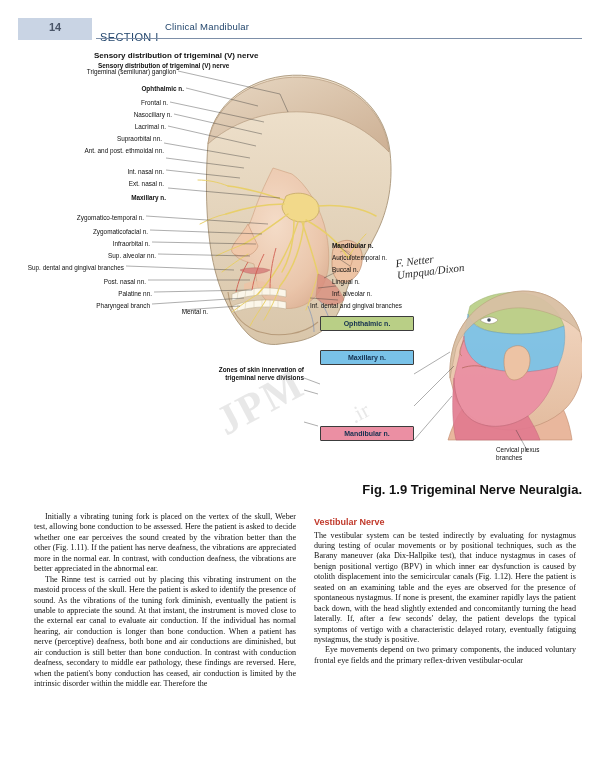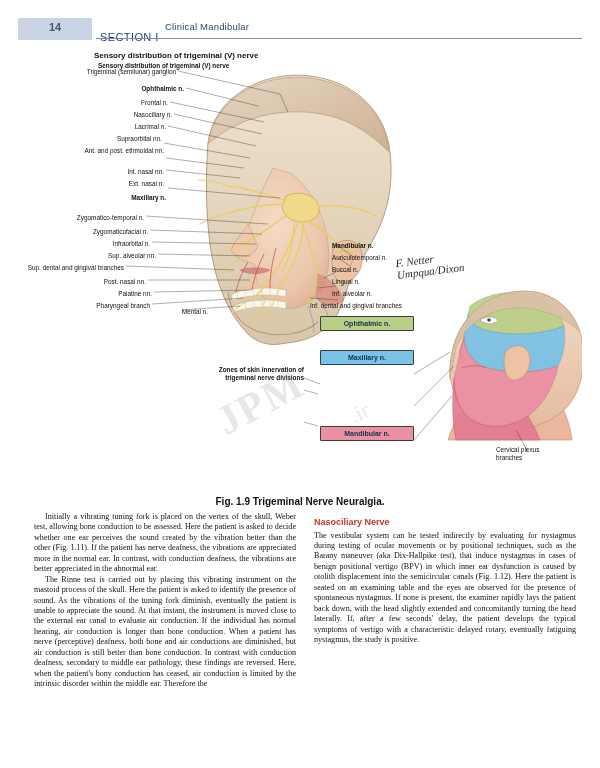--- a/index.html
+++ b/index.html
@@ -44,24 +44,24 @@
   
   .figure {
     position:absolute; left:18px; top:48px; width:564px; height:450px;
   }
   .fig-title {
     position:absolute; left:76px; top:3px;
     font-family:"Liberation Sans", sans-serif;
     font-size:8px; font-weight:bold; color:#111;
   }
   .fig-caption {
-    position:absolute; left:0; top:448px; width:564px;
-    text-align:center;
-    font-family:"Liberation Sans", sans-serif;
-    font-size:10px; font-weight:bold; color:#111;
+    position:absolute; left:0; top:434px; width:564px;
+    text-align:right;
+    font-family:"Liberation Sans", sans-serif;
+    font-size:13px; font-weight:bold; color:#111;
   }
 
   
   .art { position:absolute; inset:0; }
   .art svg { display:block; }
 
   
   .lbl {
     position:absolute;
     font-family:"Liberation Sans", sans-serif;
@@ -380,17 +380,18 @@
 </div>
 
 <div class="body-cols">
 
   <div class="col left">
     <p>Initially a vibrating tuning fork is placed on the vertex of the skull, Weber test, allowing bone conduction to be assessed. Here the patient is asked to decide whether one ear perceives the sound created by the vibration better than the other (Fig. 1.11). If the patient has nerve deafness, the vibrations are appreciated more in the normal ear. In contrast, with conduction deafness, the vibrations are better appreciated in the abnormal ear.</p>
     <p>The Rinne test is carried out by placing this vibrating instrument on the mastoid process of the skull. Here the patient is asked to identify the presence of sound. As the vibrations of the tuning fork diminish, eventually the patient is unable to appreciate the sound. At that instant, the instrument is moved close to the external ear canal to evaluate air conduction. If the individual has normal hearing, air conduction is longer than bone conduction. When a patient has nerve (perceptive) deafness, both bone and air conductions are diminished, but air conduction is still better than bone conduction. In contrast with conduction deafness, secondary to middle ear pathology, these findings are reversed. Here, when the patient's bony conduction has ceased, air conduction is limited by the intrinsic disorder within the middle ear. Therefore the</p>
   </div>
 
   <div class="col right">
-    <div class="subhead">Nasociliary Nerve</div>
+    <div class="subhead">Vestibular Nerve</div>
     <p class="noindent">The vestibular system can be tested indirectly by evaluating for nystagmus during testing of ocular movements or by positional techniques, such as the Barany maneuver (aka Dix-Hallpike test), that induce nystagmus in cases of benign positional vertigo (BPV) in which inner ear dysfunction is caused by otolith displacement into the semicircular canals (Fig. 1.12). Here the patient is seated on an examining table and the eyes are observed for the presence of spontaneous nystagmus. If none is present, the examiner rapidly lays the patient back down, with the head slightly extended and concomitantly turning the head laterally. If, after a few seconds' delay, the patient develops the typical symptoms of vertigo with a characteristic delayed rotary, eventually fatiguing nystagmus, the study is positive.</p>
+    <p>Eye movements depend on two primary components, the induced voluntary frontal eye fields and the primary reflex-driven vestibular-ocular</p>
   </div>
 
 </div>
 
 </body></html>

